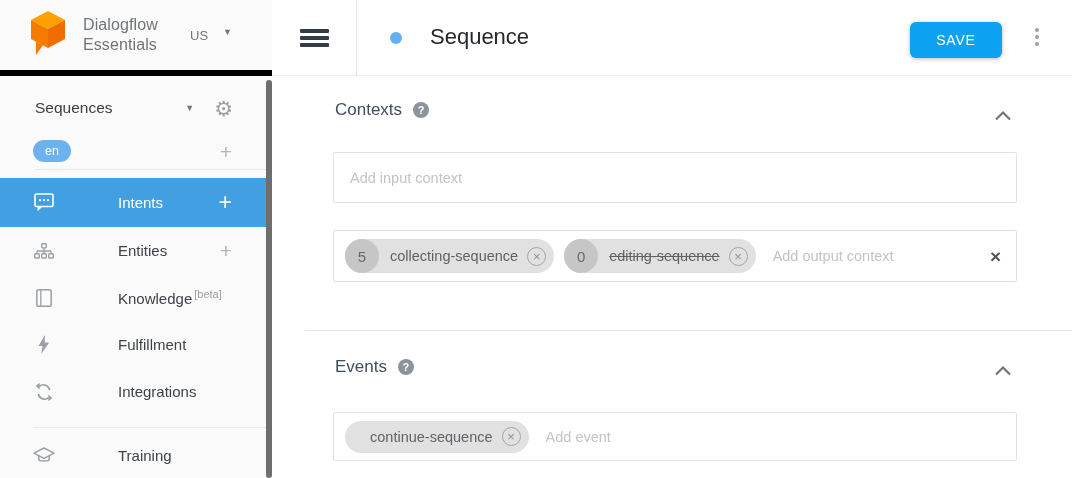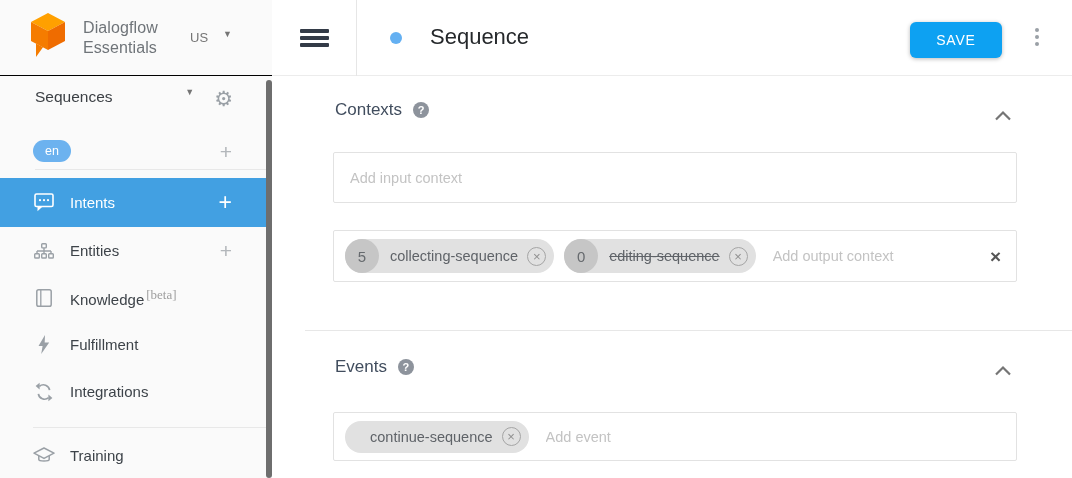--- a/index.html
+++ b/index.html
@@ -6,40 +6,40 @@
   html,body { margin:0; padding:0; }
   body {
     width:1072px; height:478px; overflow:hidden;
     font-family:"Liberation Sans", sans-serif;
     background:#fff; -webkit-font-smoothing:antialiased;
   }
   .app { position:relative; width:1072px; height:478px; overflow:hidden; }
 
   
   .sidebar { position:absolute; left:0; top:0; width:272px; height:478px; background:#fafafa; }
-  .logo-row { height:76px; display:flex; align-items:center; padding-left:27px; border-bottom:1px solid #000000; }
+  .logo-row { height:76px; display:flex; align-items:center; padding-left:27px; border-bottom:6px solid #000000; }
   .brand-text { margin-left:14px; color:#6f7479; font-size:16px; line-height:20px; letter-spacing:0.1px; }
   .region { margin-left:auto; margin-right:40px; color:#757575; font-size:13px; display:flex; align-items:flex-start; gap:15px; cursor:pointer; }
   .caret { color:#757575; font-size:9px; line-height:1; }
 
-  .agent-row { display:flex; align-items:flex-start; height:40px; margin-top:12px; padding:0 39px 0 35px; }
+  .agent-row { display:flex; align-items:center; height:40px; margin-top:12px; padding:0 39px 0 35px; }
   .agent-name { color:#3c4045; font-size:15.5px; flex:1; }
   .gear-icon { color:#9aa0a6; font-size:21px; line-height:1; margin-left:20px; cursor:pointer; }
   .lang-row { display:flex; align-items:flex-end; height:34px; padding:0 40px 0 33px; }
   .lang-badge { min-width:38px; height:22px; border-radius:11px; background:#6cb2ef; color:#fff; font-size:12.5px; display:flex; align-items:center; justify-content:center; padding:0 10px; cursor:pointer; }
   .plus { margin-left:auto; color:#b3b7bb; font-size:21px; font-weight:400; line-height:1; cursor:pointer; }
   .side-divider { height:1px; background:#e8e8e8; margin:7px 0 0 35px; }
 
   .nav { margin-top:8px; }
   .nav-item { display:flex; align-items:center; height:47px; padding:0 40px 0 33px; color:#3d4349; font-size:15px; cursor:pointer; }
   .nav-item.active { background:#42a0e2; color:#fff; height:49px; }
   .nav-item.active .plus { color:#fff; font-size:23px; }
   .nav-icon { width:22px; display:flex; justify-content:center; align-items:center; margin-right:15px; color:#9aa0a6; }
-  .nav-label { flex:1; }
-  .beta-sup { font-size:13px; color:#9e9e9e; vertical-align:super; margin-left:2px;font-family:Liberation Serif, serif; }
+  .nav-label { flex:1;margin-left:48px; }
+  .beta-sup { font-size:11px; color:#9e9e9e; vertical-align:super; margin-left:2px; }
   .nav-divider { height:1px; background:#e8e8e8; margin:12px 0 4px 33px; }
   .scroll-thumb { position:absolute; right:0; top:80px; width:6px; height:398px; background:#6e6e6e; border-radius:3px; cursor:pointer; }
 
   
   .main { position:absolute; left:272px; top:0; width:800px; height:448px; background:#fff; }
   .topbar { position:relative; height:76px; border-bottom:1px solid #ececec; background:#fff; }
   .hamburger { position:absolute; left:28px; top:29px; width:29px; cursor:pointer; }
   .hamburger .bar { height:4px; background:#333b47; border-radius:1px; margin-bottom:3px; }
   .topbar-vdivider { position:absolute; left:84px; top:0; width:1px; height:76px; background:#e6e6e6; }
   .title-dot { position:absolute; left:118px; top:32px; width:12px; height:12px; border-radius:50%; background:#64b0f2; }

